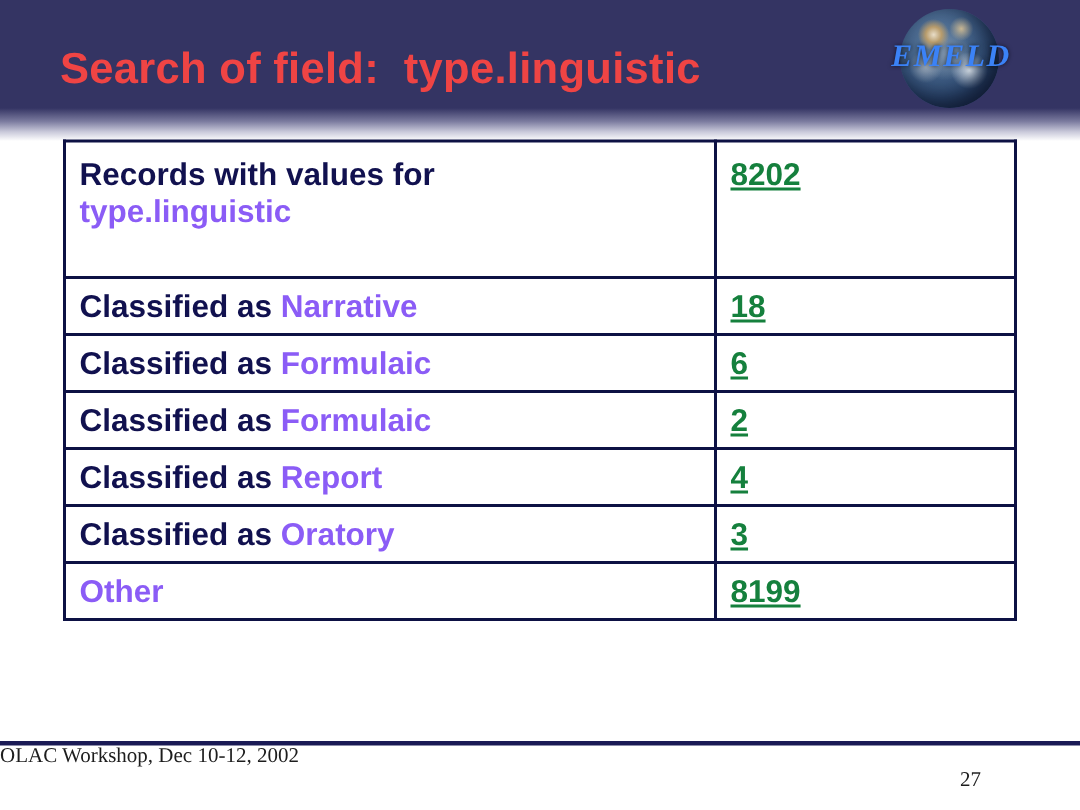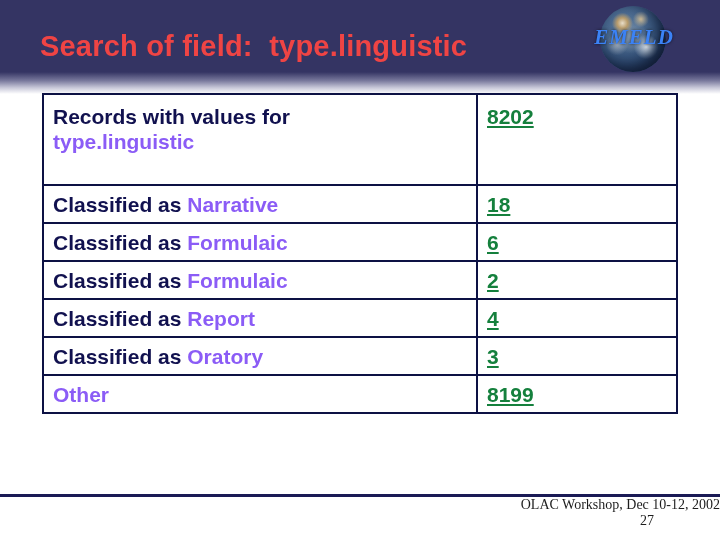--- a/index.html
+++ b/index.html
@@ -117,21 +117,21 @@
     top: 494px;
     width: 720px;
     height: 3px;
     background: #1a1a55;
   }
   #footer-note {
     position: absolute;
     left: 0;
     top: 497px;
     width: 720px;
-    text-align: right;
+    text-align: left;
     font-family: "Liberation Serif", serif;
     font-size: 14px;
     color: #1d1d1d;
   }
   #page-number {
     position: absolute;
     left: 640px;
     top: 497px;
     width: 40px;
     text-align: left;

